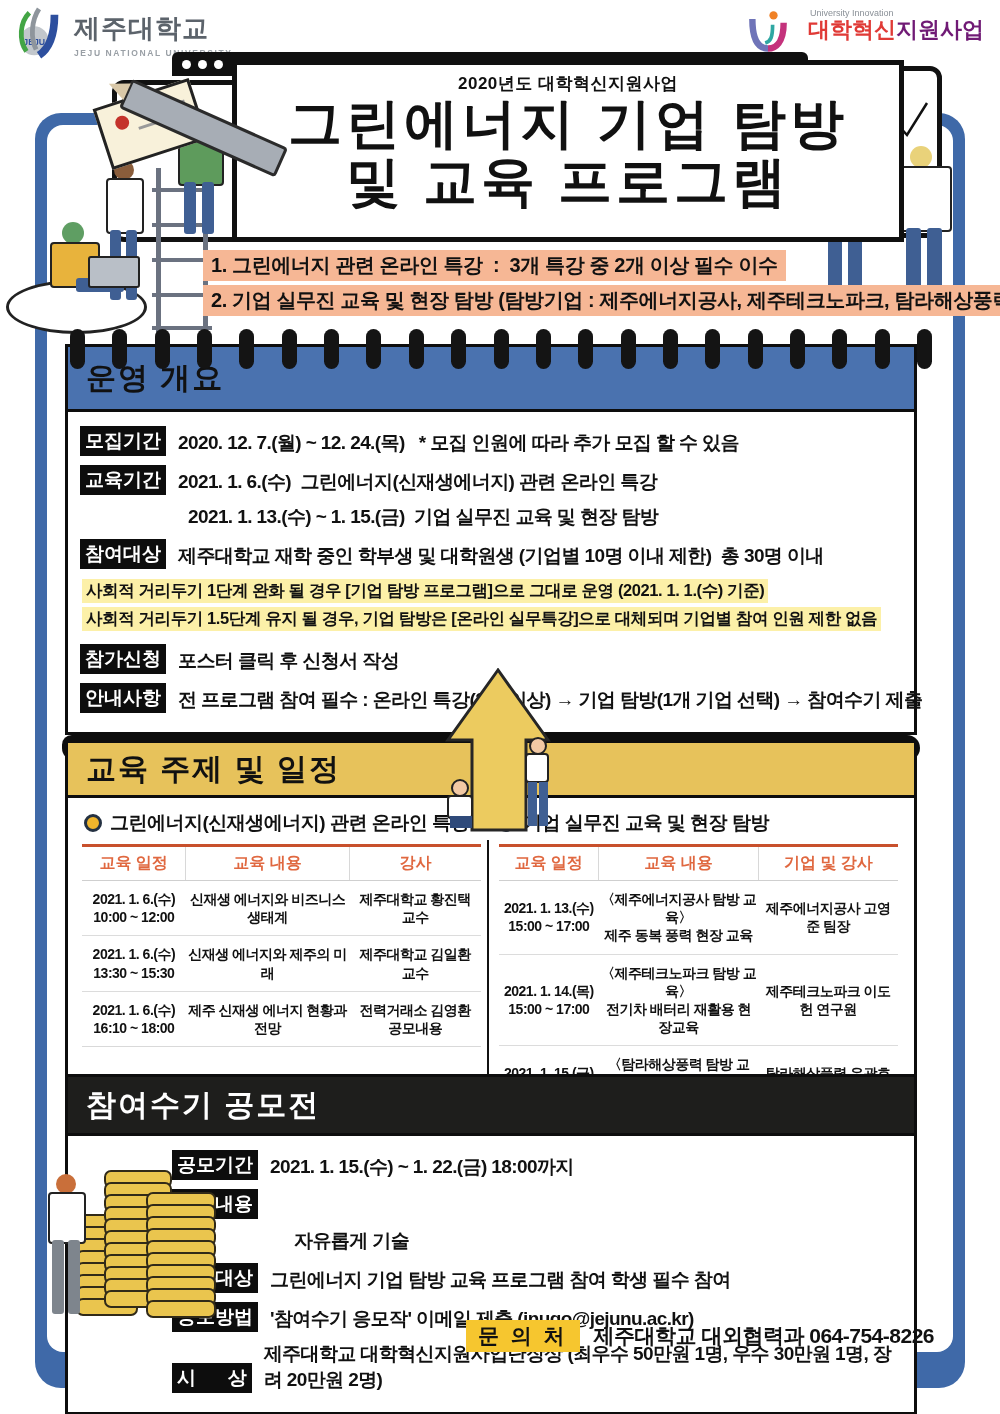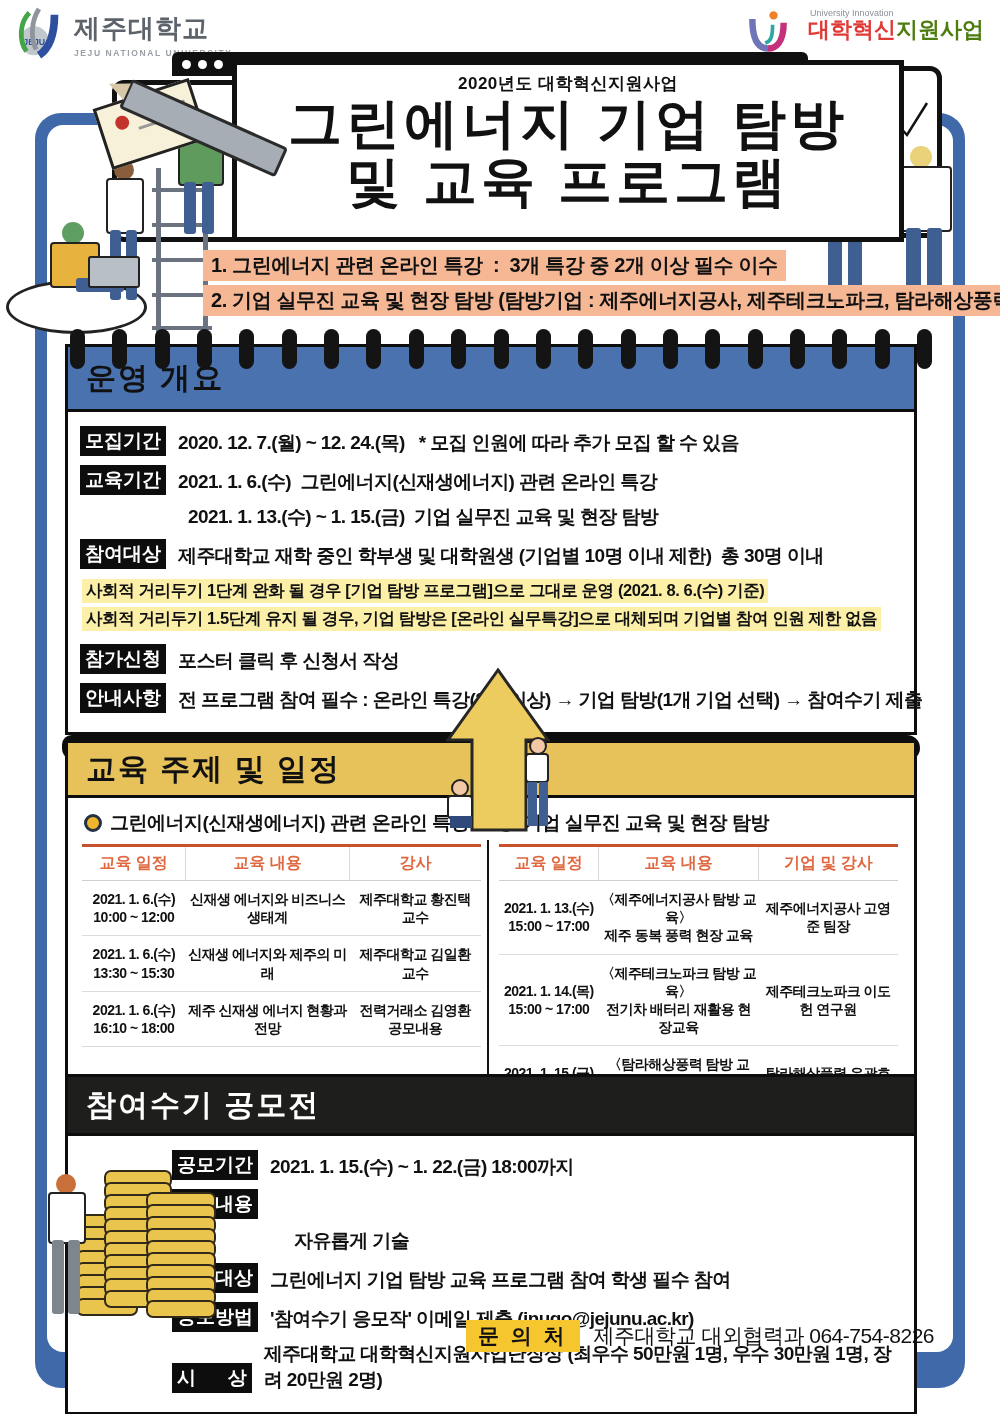--- a/index.html
+++ b/index.html
@@ -8,21 +8,21 @@
   .abs{position:absolute;}
 
   
   .jnu-logo{left:10px;top:6px;display:flex;align-items:center;gap:6px;}
   .jnu-text .nm{font-size:26px;font-weight:800;color:#5c636b;letter-spacing:1px;}
   .jnu-text .sub{font-size:8.5px;font-weight:700;color:#9aa0a6;letter-spacing:1.6px;margin-top:2px;}
   .ui-logo{right:16px;top:8px;display:flex;align-items:flex-start;gap:17px;}
   .ui-text .small{font-size:9px;color:#8a9097;margin-left:2px;}
   .ui-text .big{font-size:22px;font-weight:900;line-height:1.05;}
   .ui-text .accent{color:#e03a36;}
-  .ui-text .rest{color:#4d7c0f;font-weight:700;}
+  .ui-text .rest{color:#701a75;font-weight:700;}
 
   
   .frame{left:35px;top:113px;width:930px;height:1275px;background:#3f69a8;border-radius:26px;z-index:0;}
   .frame-inner{position:absolute;left:12px;top:12px;width:906px;height:1227px;background:#fff;border-radius:16px;}
 
   
   .titlebar{left:172px;top:52px;width:636px;height:24px;background:#101010;border-radius:6px 6px 0 0;z-index:2;}
   .titlebar .dot{position:absolute;top:8px;width:9px;height:9px;border-radius:50%;background:#fff;}
   .monitor-left{left:112px;top:80px;width:200px;height:152px;border:5px solid #111;border-radius:12px;background:#fff;z-index:2;}
   .paper{left:100px;top:92px;width:95px;height:58px;background:#f8f1da;border:3px solid #222;transform:rotate(-18deg);z-index:6;}
@@ -98,21 +98,21 @@
 
   .card3{top:1042px;margin-top:32px;}
   .card3 .card-head{height:56px;background:#1e1e1c;}
   .card3 .card-head .ttl{color:#fff;}
   .card3 .card-body{padding:14px 14px 10px 104px;min-height:190px;}
   .card3 .otext{white-space:normal;line-height:26px;}
   .cont-line2{margin-left:110px;}
 
   .contact{top:1320px;right:66px;display:flex;align-items:center;gap:14px;z-index:3;}
   .contact .clabel{background:#f6c62f;font-size:21px;font-weight:900;letter-spacing:3px;padding:2px 12px;}
-  .contact .ctext{font-size:21px;font-weight:400;letter-spacing:-.5px;}
+  .contact .ctext{font-size:21px;font-weight:700;letter-spacing:-.5px;}
 
   
   .coins{left:42px;top:1152px;width:200px;height:178px;z-index:6;}
   .coin{position:absolute;height:14px;background:#eac54e;border:2px solid #312a18;border-radius:7px;}
 
   
   .arrowsvg{left:420px;top:668px;width:160px;height:172px;z-index:4;}
 </style>
 </head>
 <body>
@@ -277,21 +277,21 @@
       </div>
       <div class="orow">
         <span class="olabel"></span>
         <span class="otext">2021. 1. 13.(수) ~ 1. 15.(금)  기업 실무진 교육 및 현장 탐방</span>
       </div>
       <div class="orow">
         <span class="olabel">참여대상</span>
         <span class="otext">제주대학교 재학 중인 학부생 및 대학원생 (기업별 10명 이내 제한)  총 30명 이내</span>
       </div>
       <div>
-        <span class="notice">사회적 거리두기 1단계 완화 될 경우 [기업 탐방 프로그램]으로 그대로 운영 (2021. 8. 6.(수) 기준)</span><br>
+        <span class="notice">사회적 거리두기 1단계 완화 될 경우 [기업 탐방 프로그램]으로 그대로 운영 (2021. 1. 1.(수) 기준)</span><br>
         <span class="notice">사회적 거리두기 1.5단계 유지 될 경우, 기업 탐방은 [온라인 실무특강]으로 대체되며 기업별 참여 인원 제한 없음</span>
       </div>
       <div class="orow" style="margin-top:10px">
         <span class="olabel">참가신청</span>
         <span class="otext">포스터 클릭 후 신청서 작성</span>
       </div>
       <div class="orow">
         <span class="olabel">안내사항</span>
         <span class="otext">전 프로그램 참여 필수 : 온라인 특강(2개 이상) → 기업 탐방(1개 기업 선택) → 참여수기 제출</span>
       </div>

